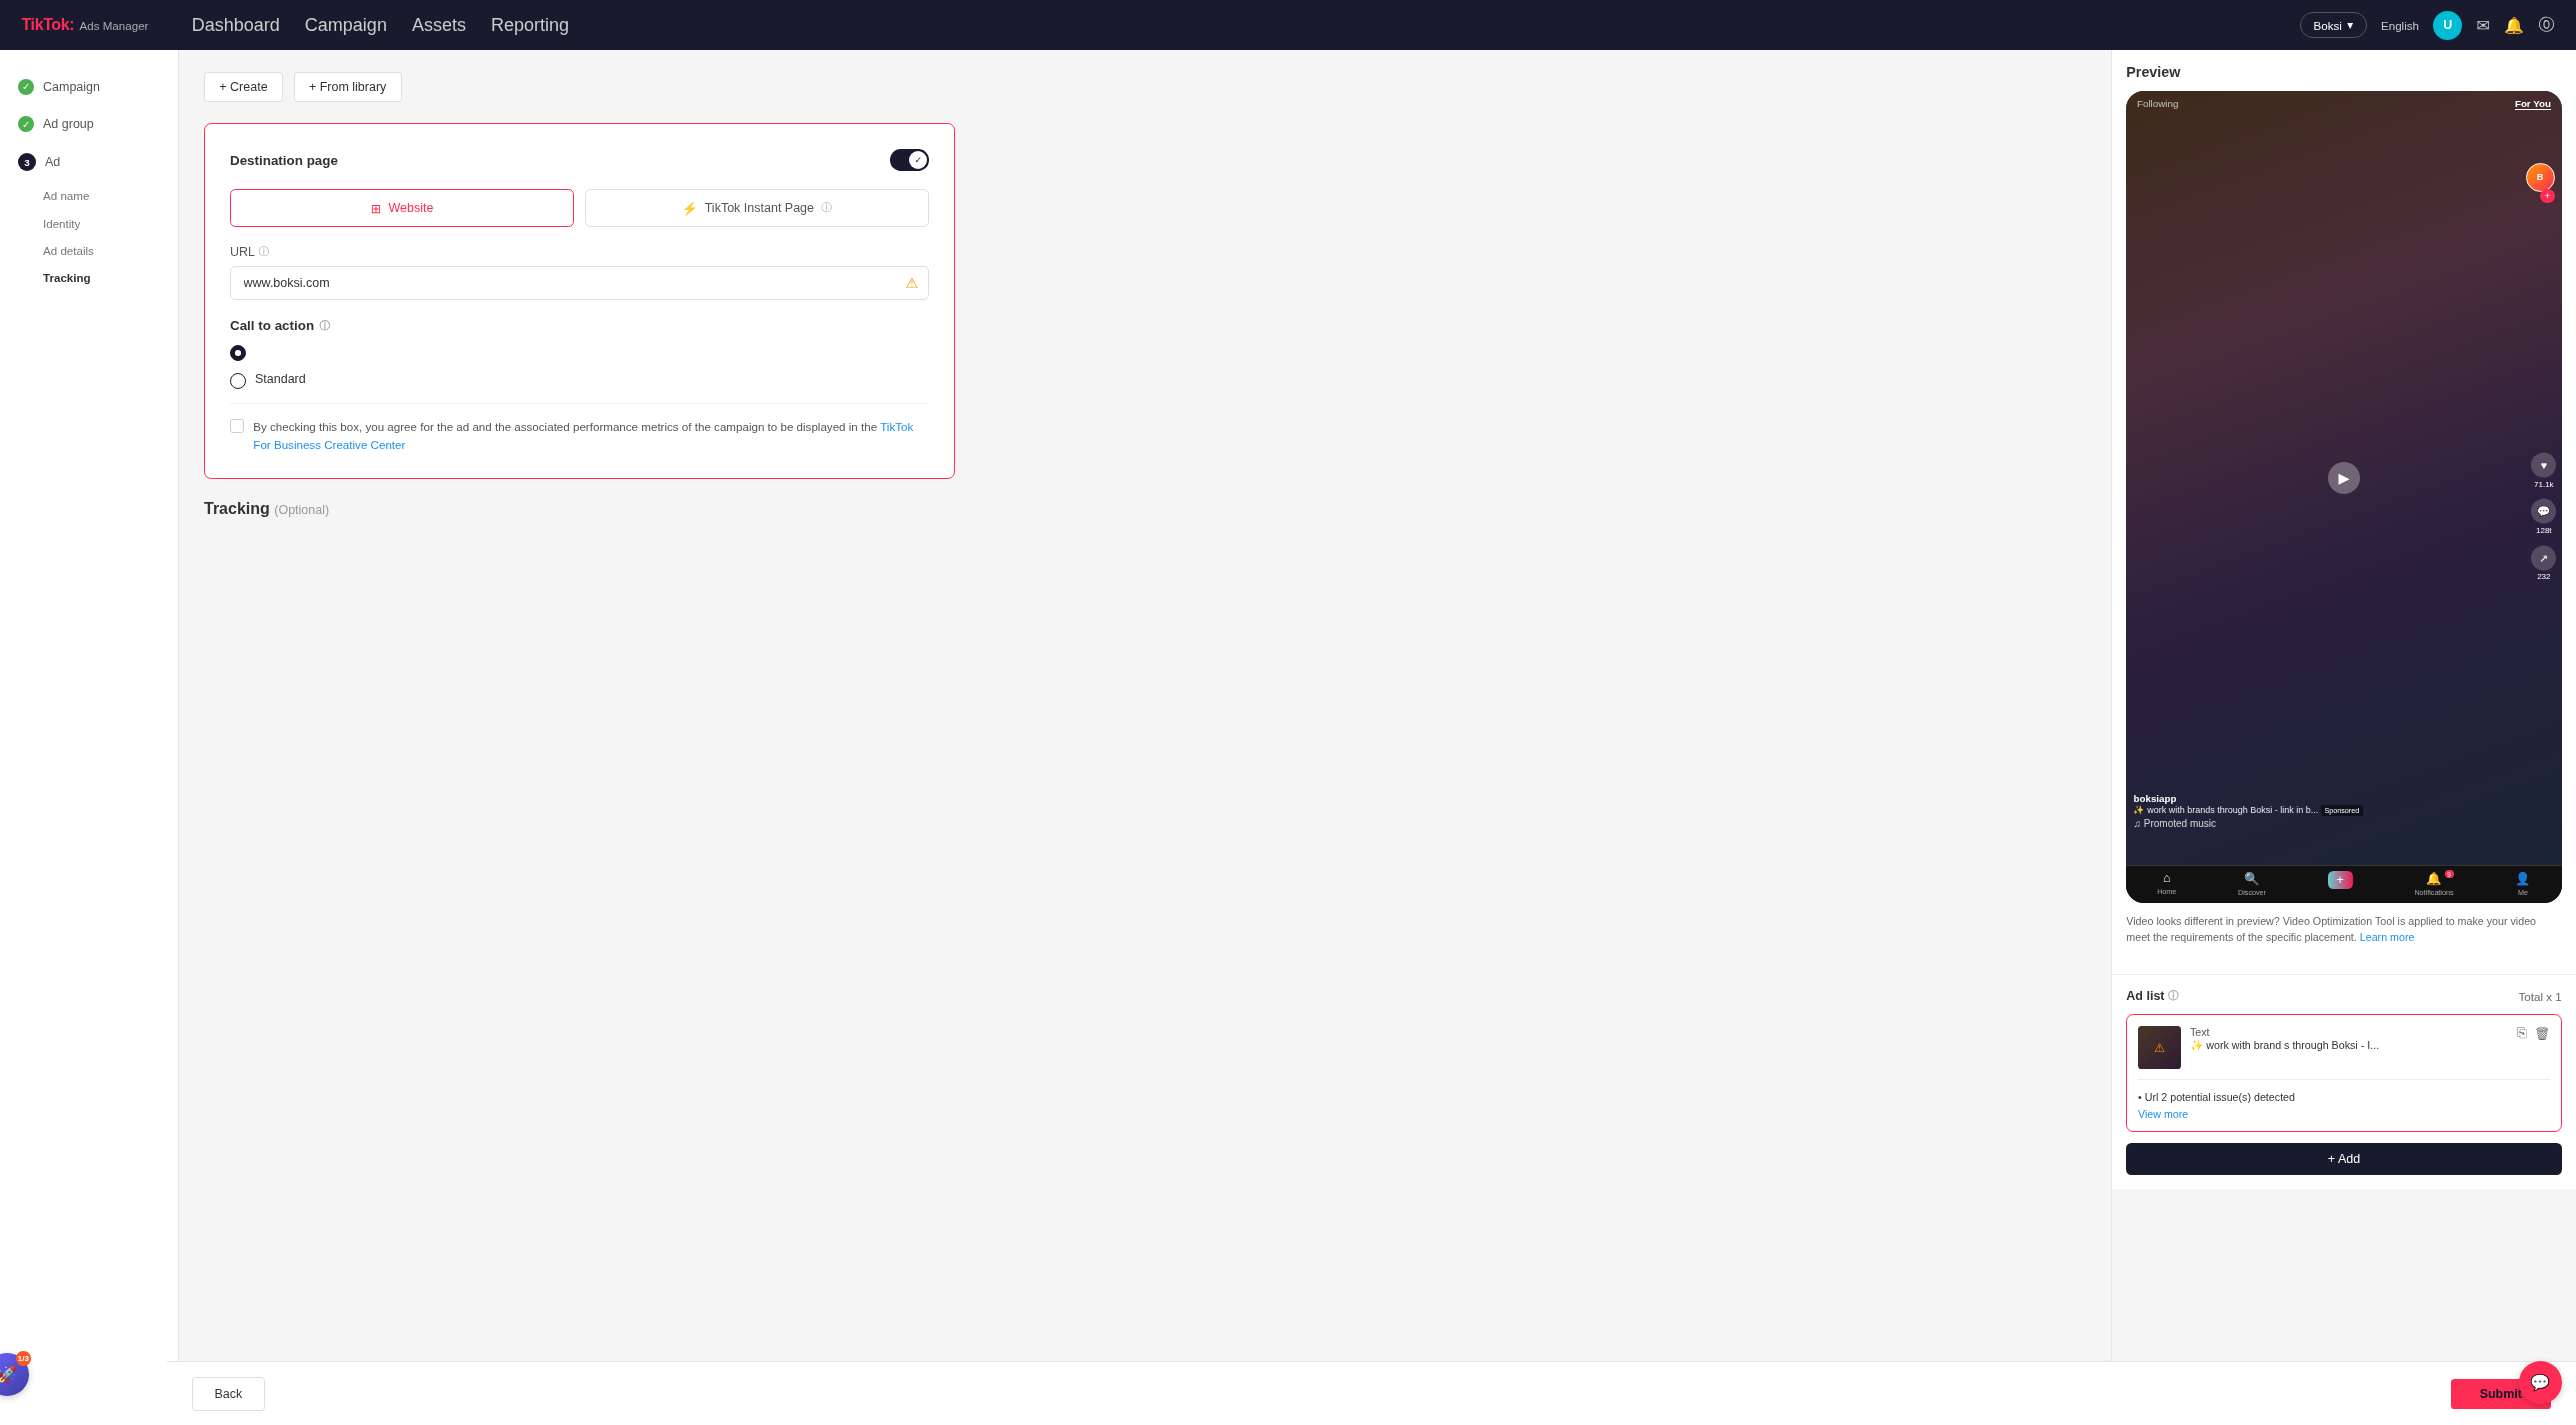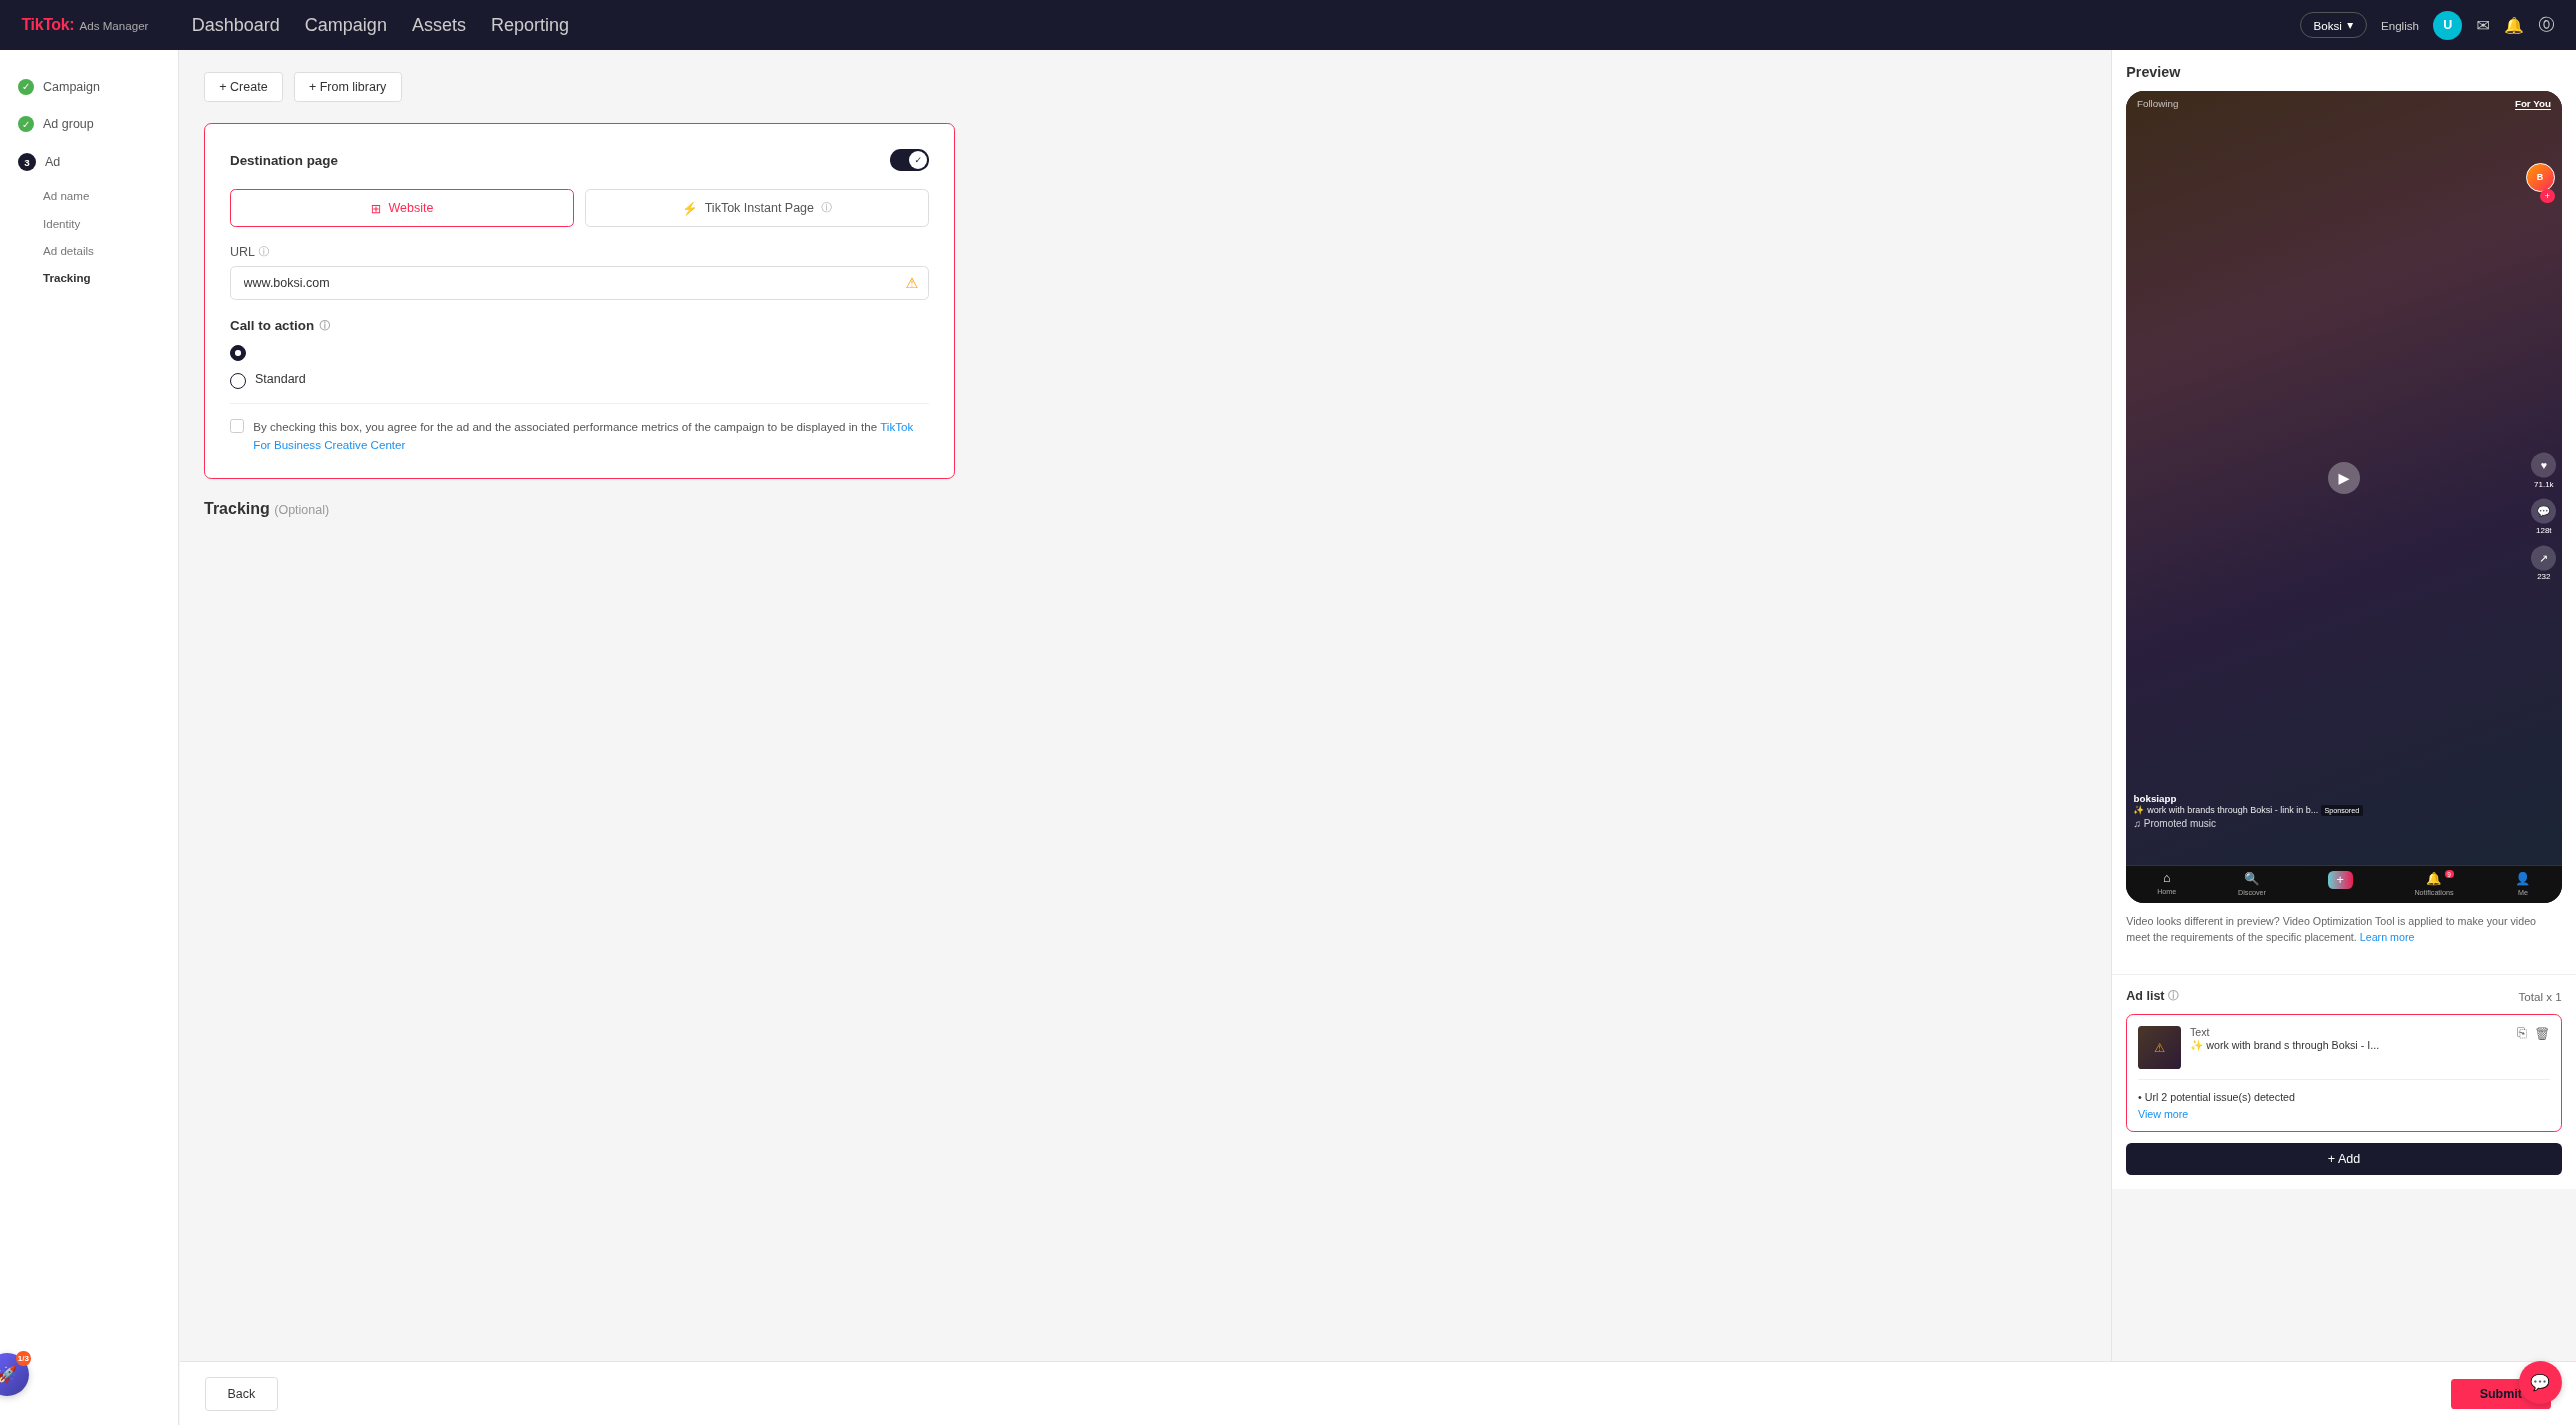--- a/index.html
+++ b/index.html
@@ -184,21 +184,21 @@
     .tracking-section { max-width: 751px; }
     .tracking-title {
       font-size: 16px; font-weight: 600; color: #333; margin-bottom: 18px;
     }
     .optional-tag { font-weight: 400; color: #999; font-size: 12.5px; }
 
     
     .bottom-bar {
       display: flex; align-items: center; justify-content: space-between;
       padding: 14.3px 25px; background: white; border-top: 0.9px solid #e5e5e5;
-      position: fixed; bottom: 0; left: 180px; right: 0;
+      position: fixed; bottom: 0; left: 167px; right: 0;
     }
     .btn-back {
       border: 0.9px solid #ddd; background: white; border-radius: 3.6px;
       padding: 9px 21.5px; font-size: 12.5px; cursor: pointer; color: #333;
     }
     .btn-submit {
       background: #fe2c55; color: #0f172a; border: none; border-radius: 3.6px;
       padding: 8px 29px; font-size: 12.5px; font-weight: 600; cursor: pointer; margin-left: 44px;
     }
     .preview-title { font-size: 14.3px; font-weight: 700; color: #333; margin-bottom: 10.7px; }

